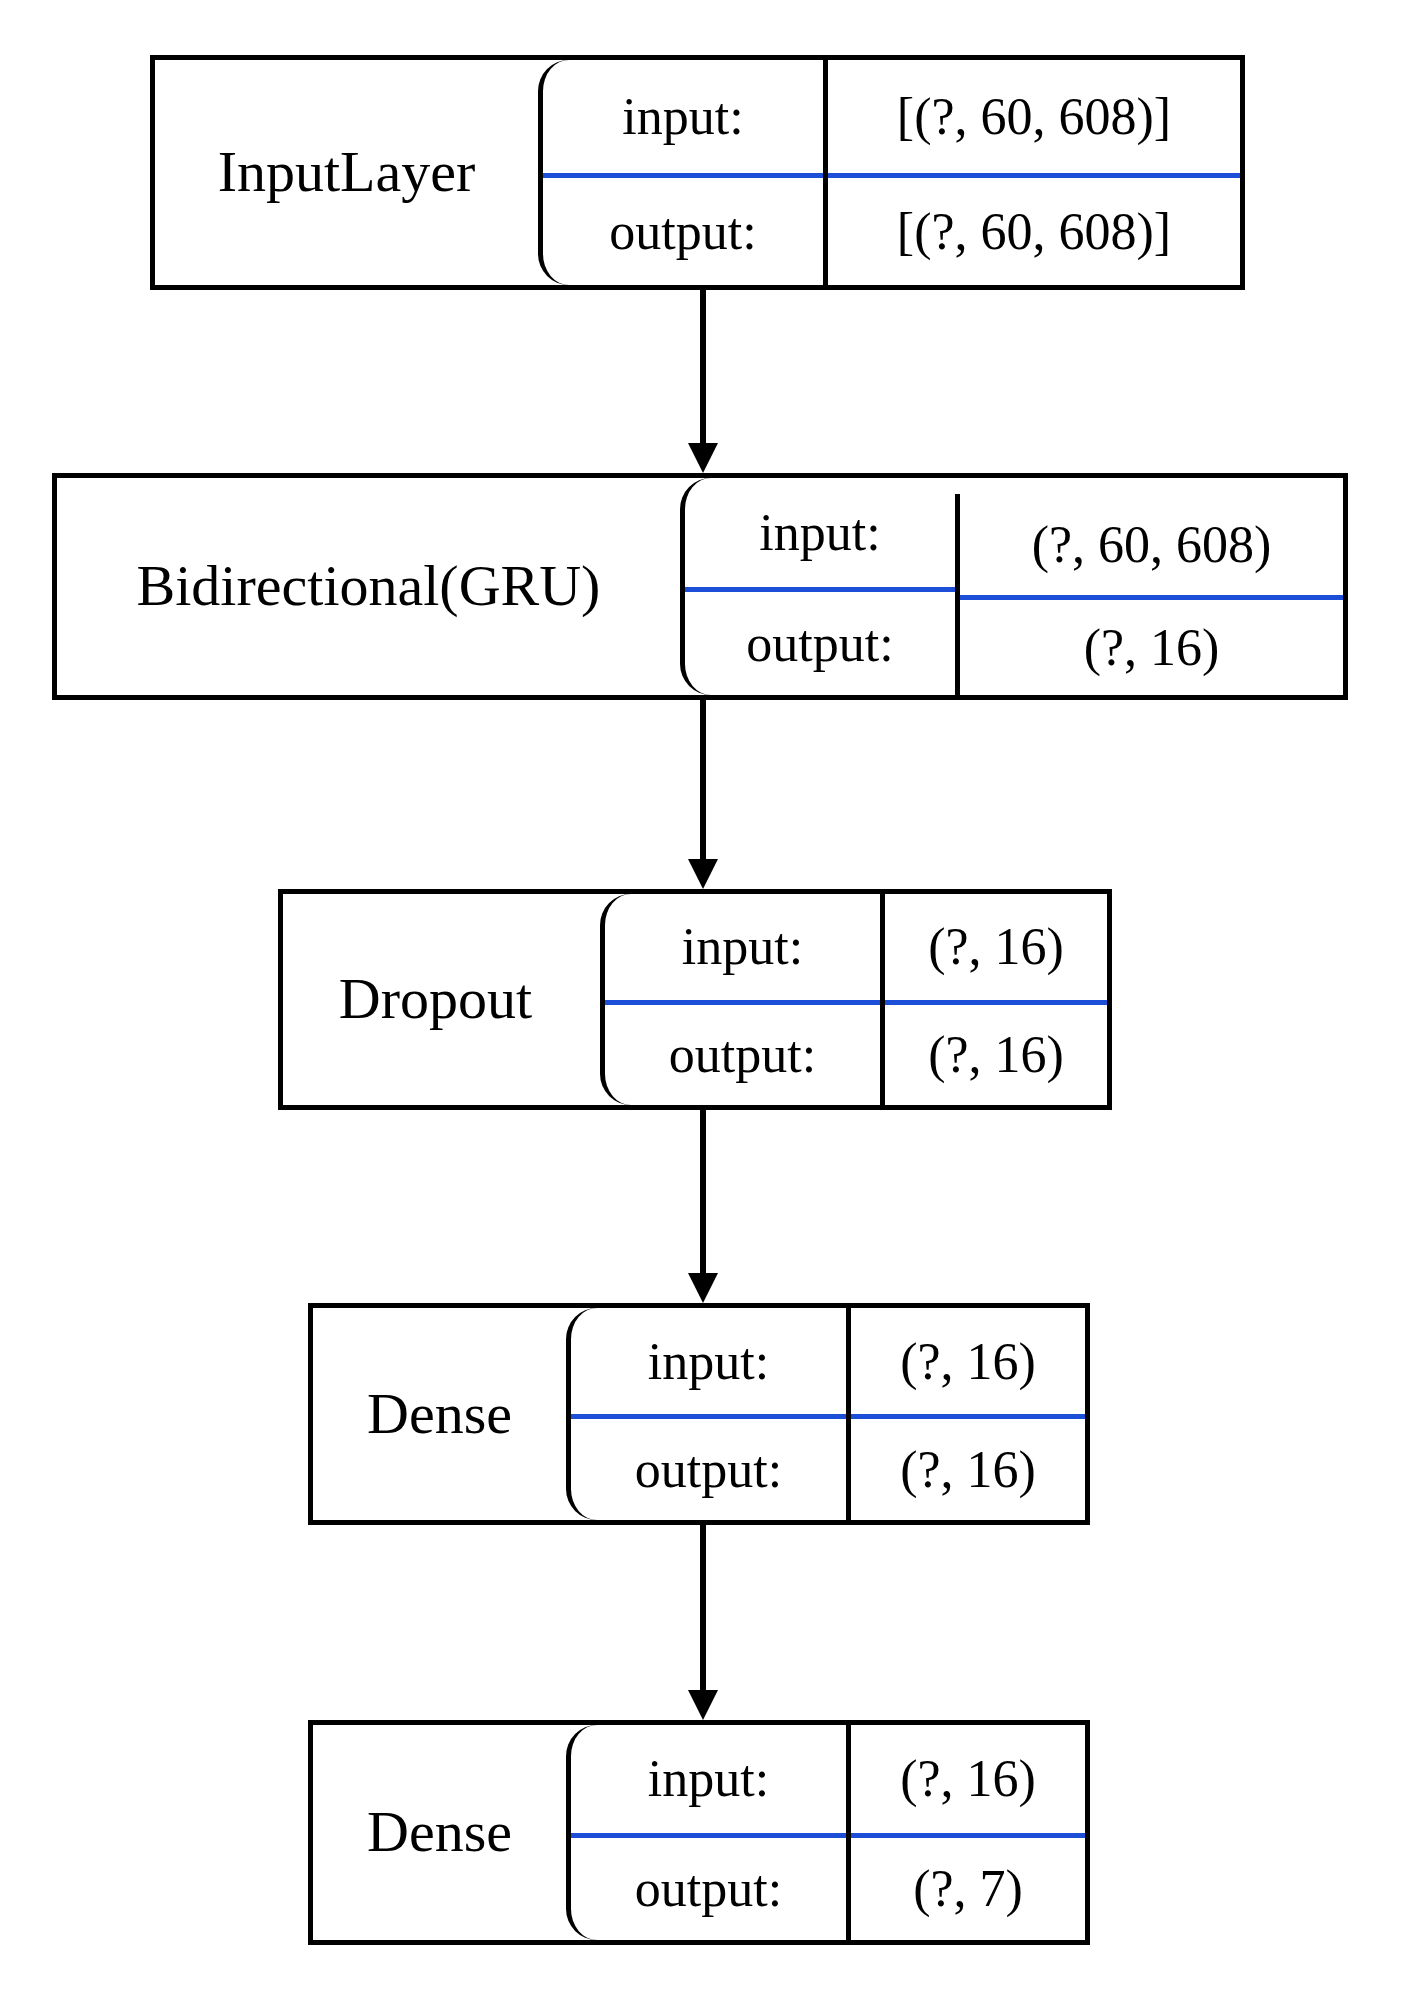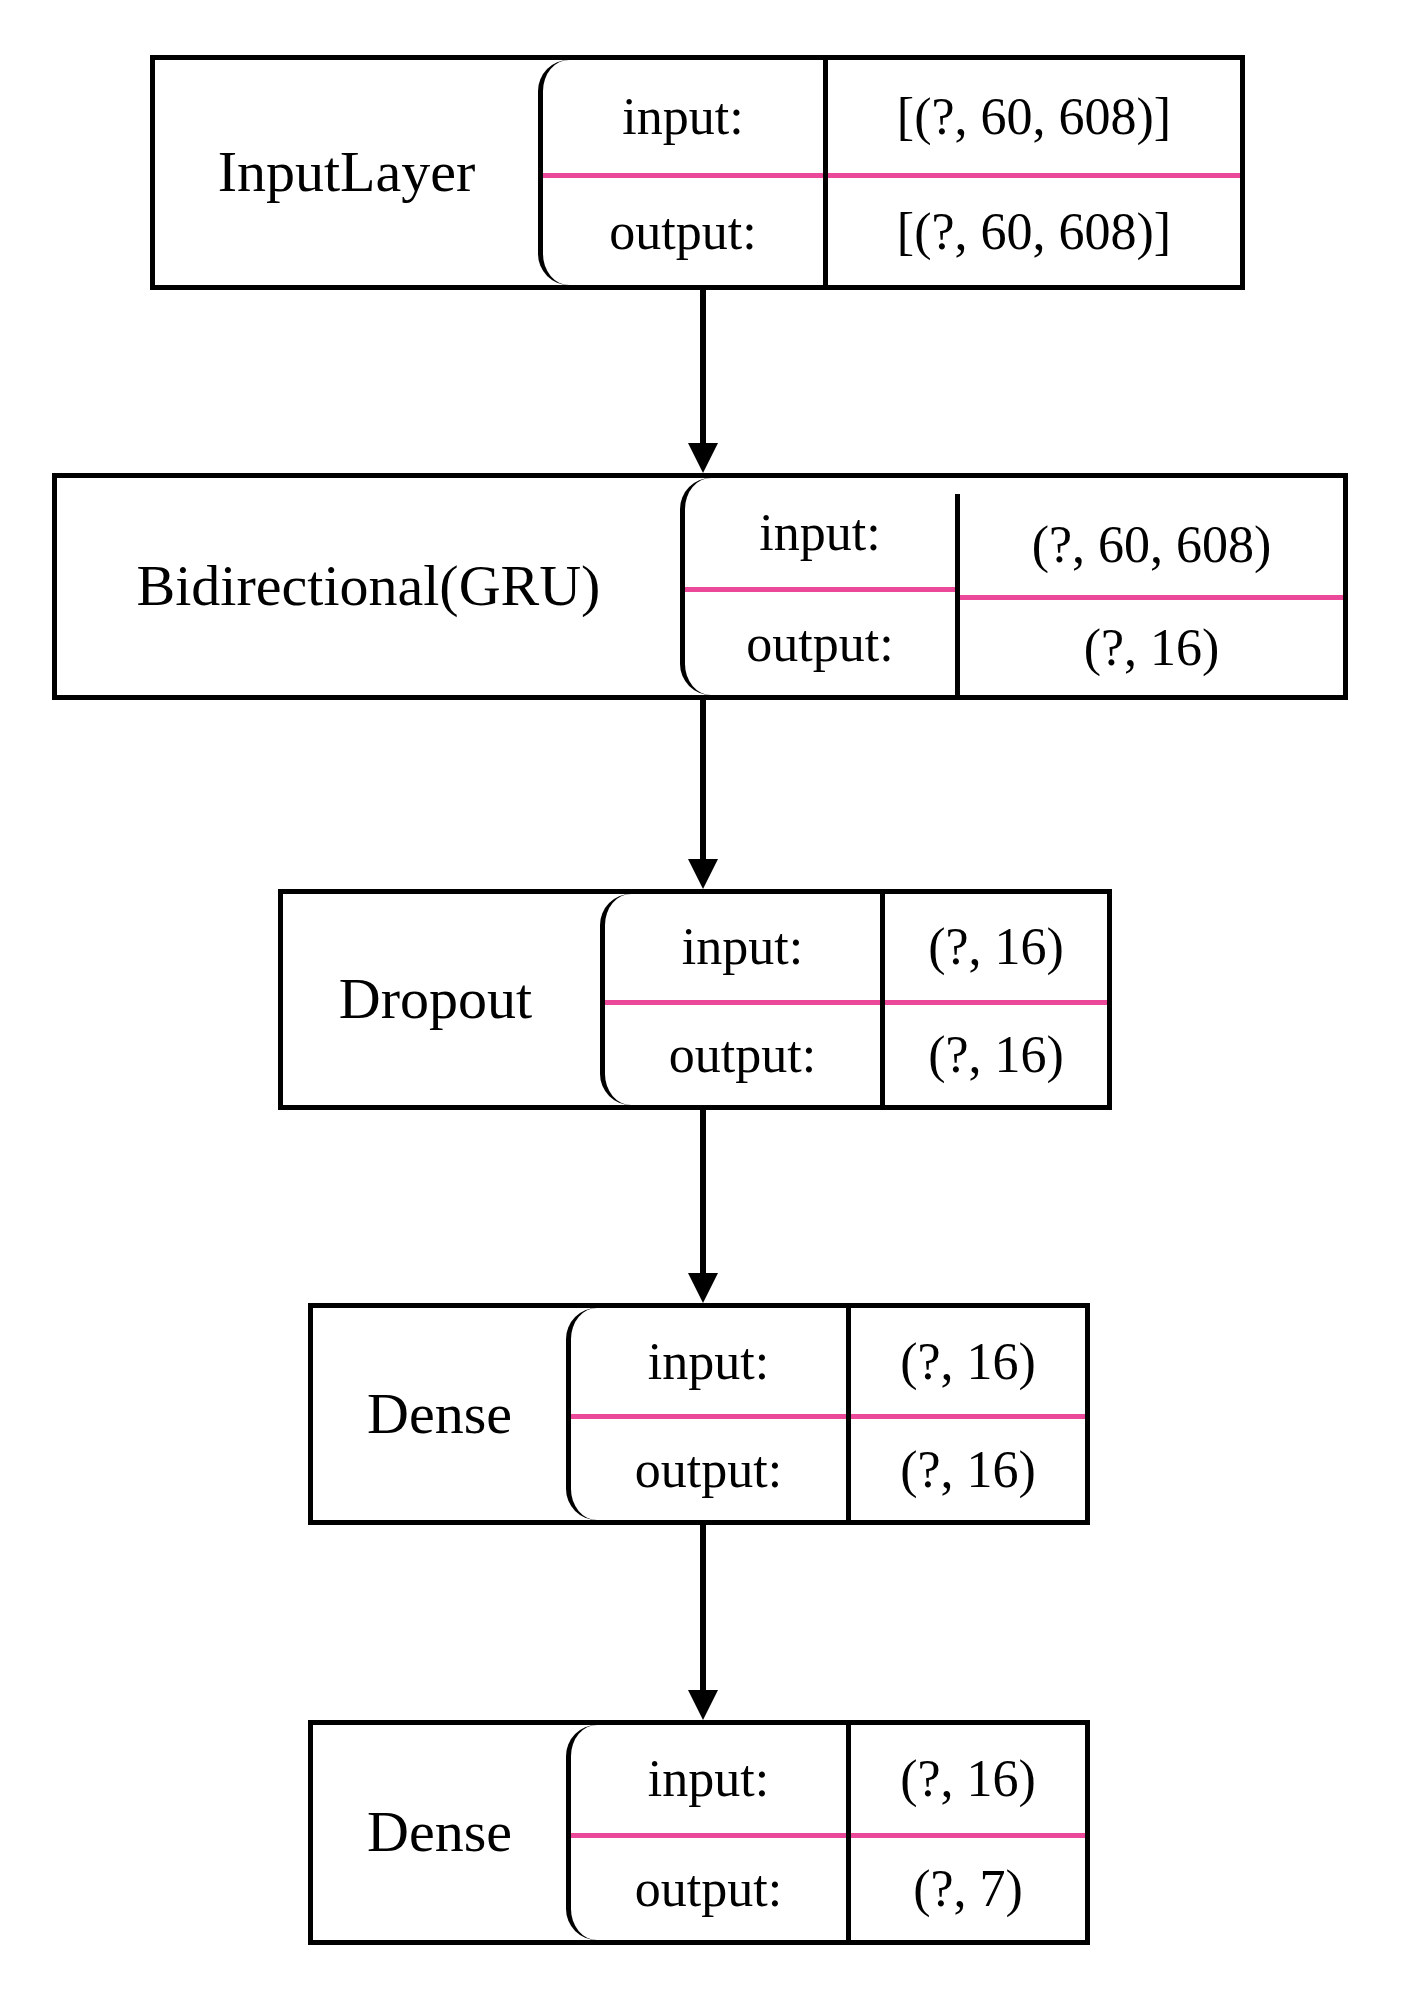--- a/index.html
+++ b/index.html
@@ -58,21 +58,21 @@
     flex: 1 1 50%;
     display: flex;
     align-items: center;
     justify-content: center;
     text-align: center;
     white-space: nowrap;
     padding: 0 8px;
   }
 
   .io-row.second {
-    border-top: 5px solid #ec4899;
+    border-top: 5px solid #1d4ed8;
   }
 
   .io-labels {
     box-sizing: border-box;
     display: flex;
     flex-direction: column;
   }
 
   .io-values {
     box-sizing: border-box;

